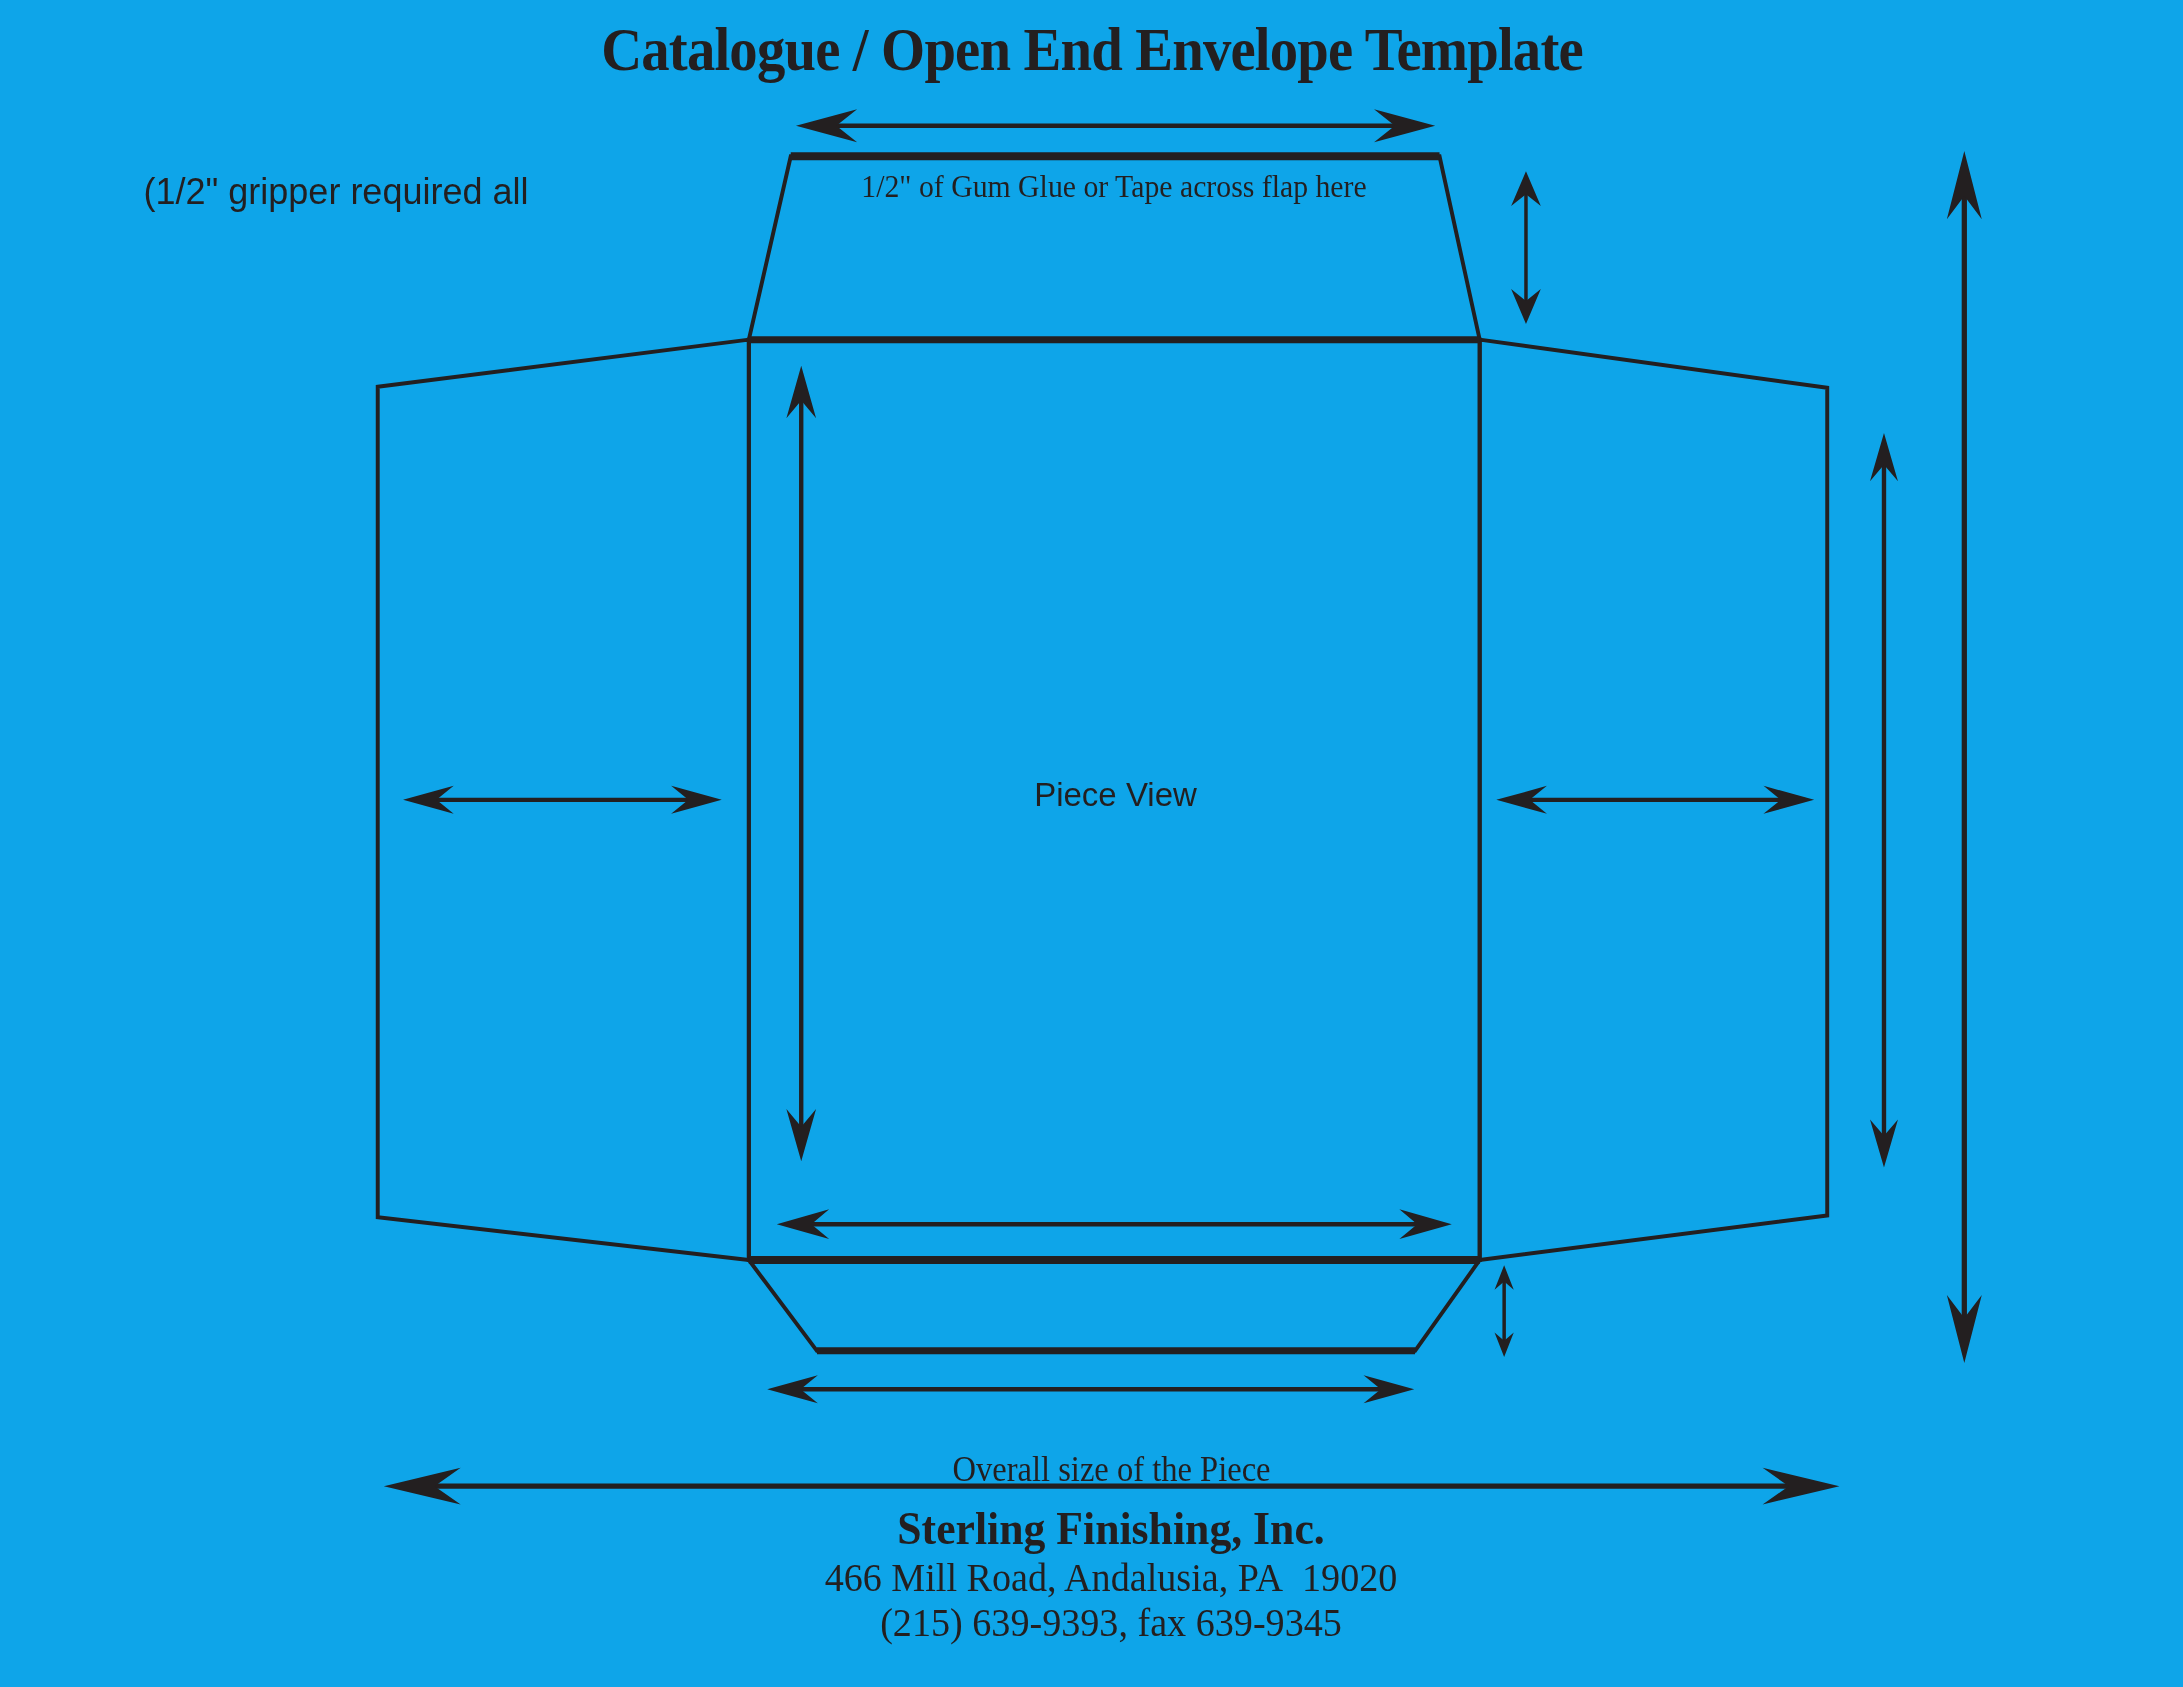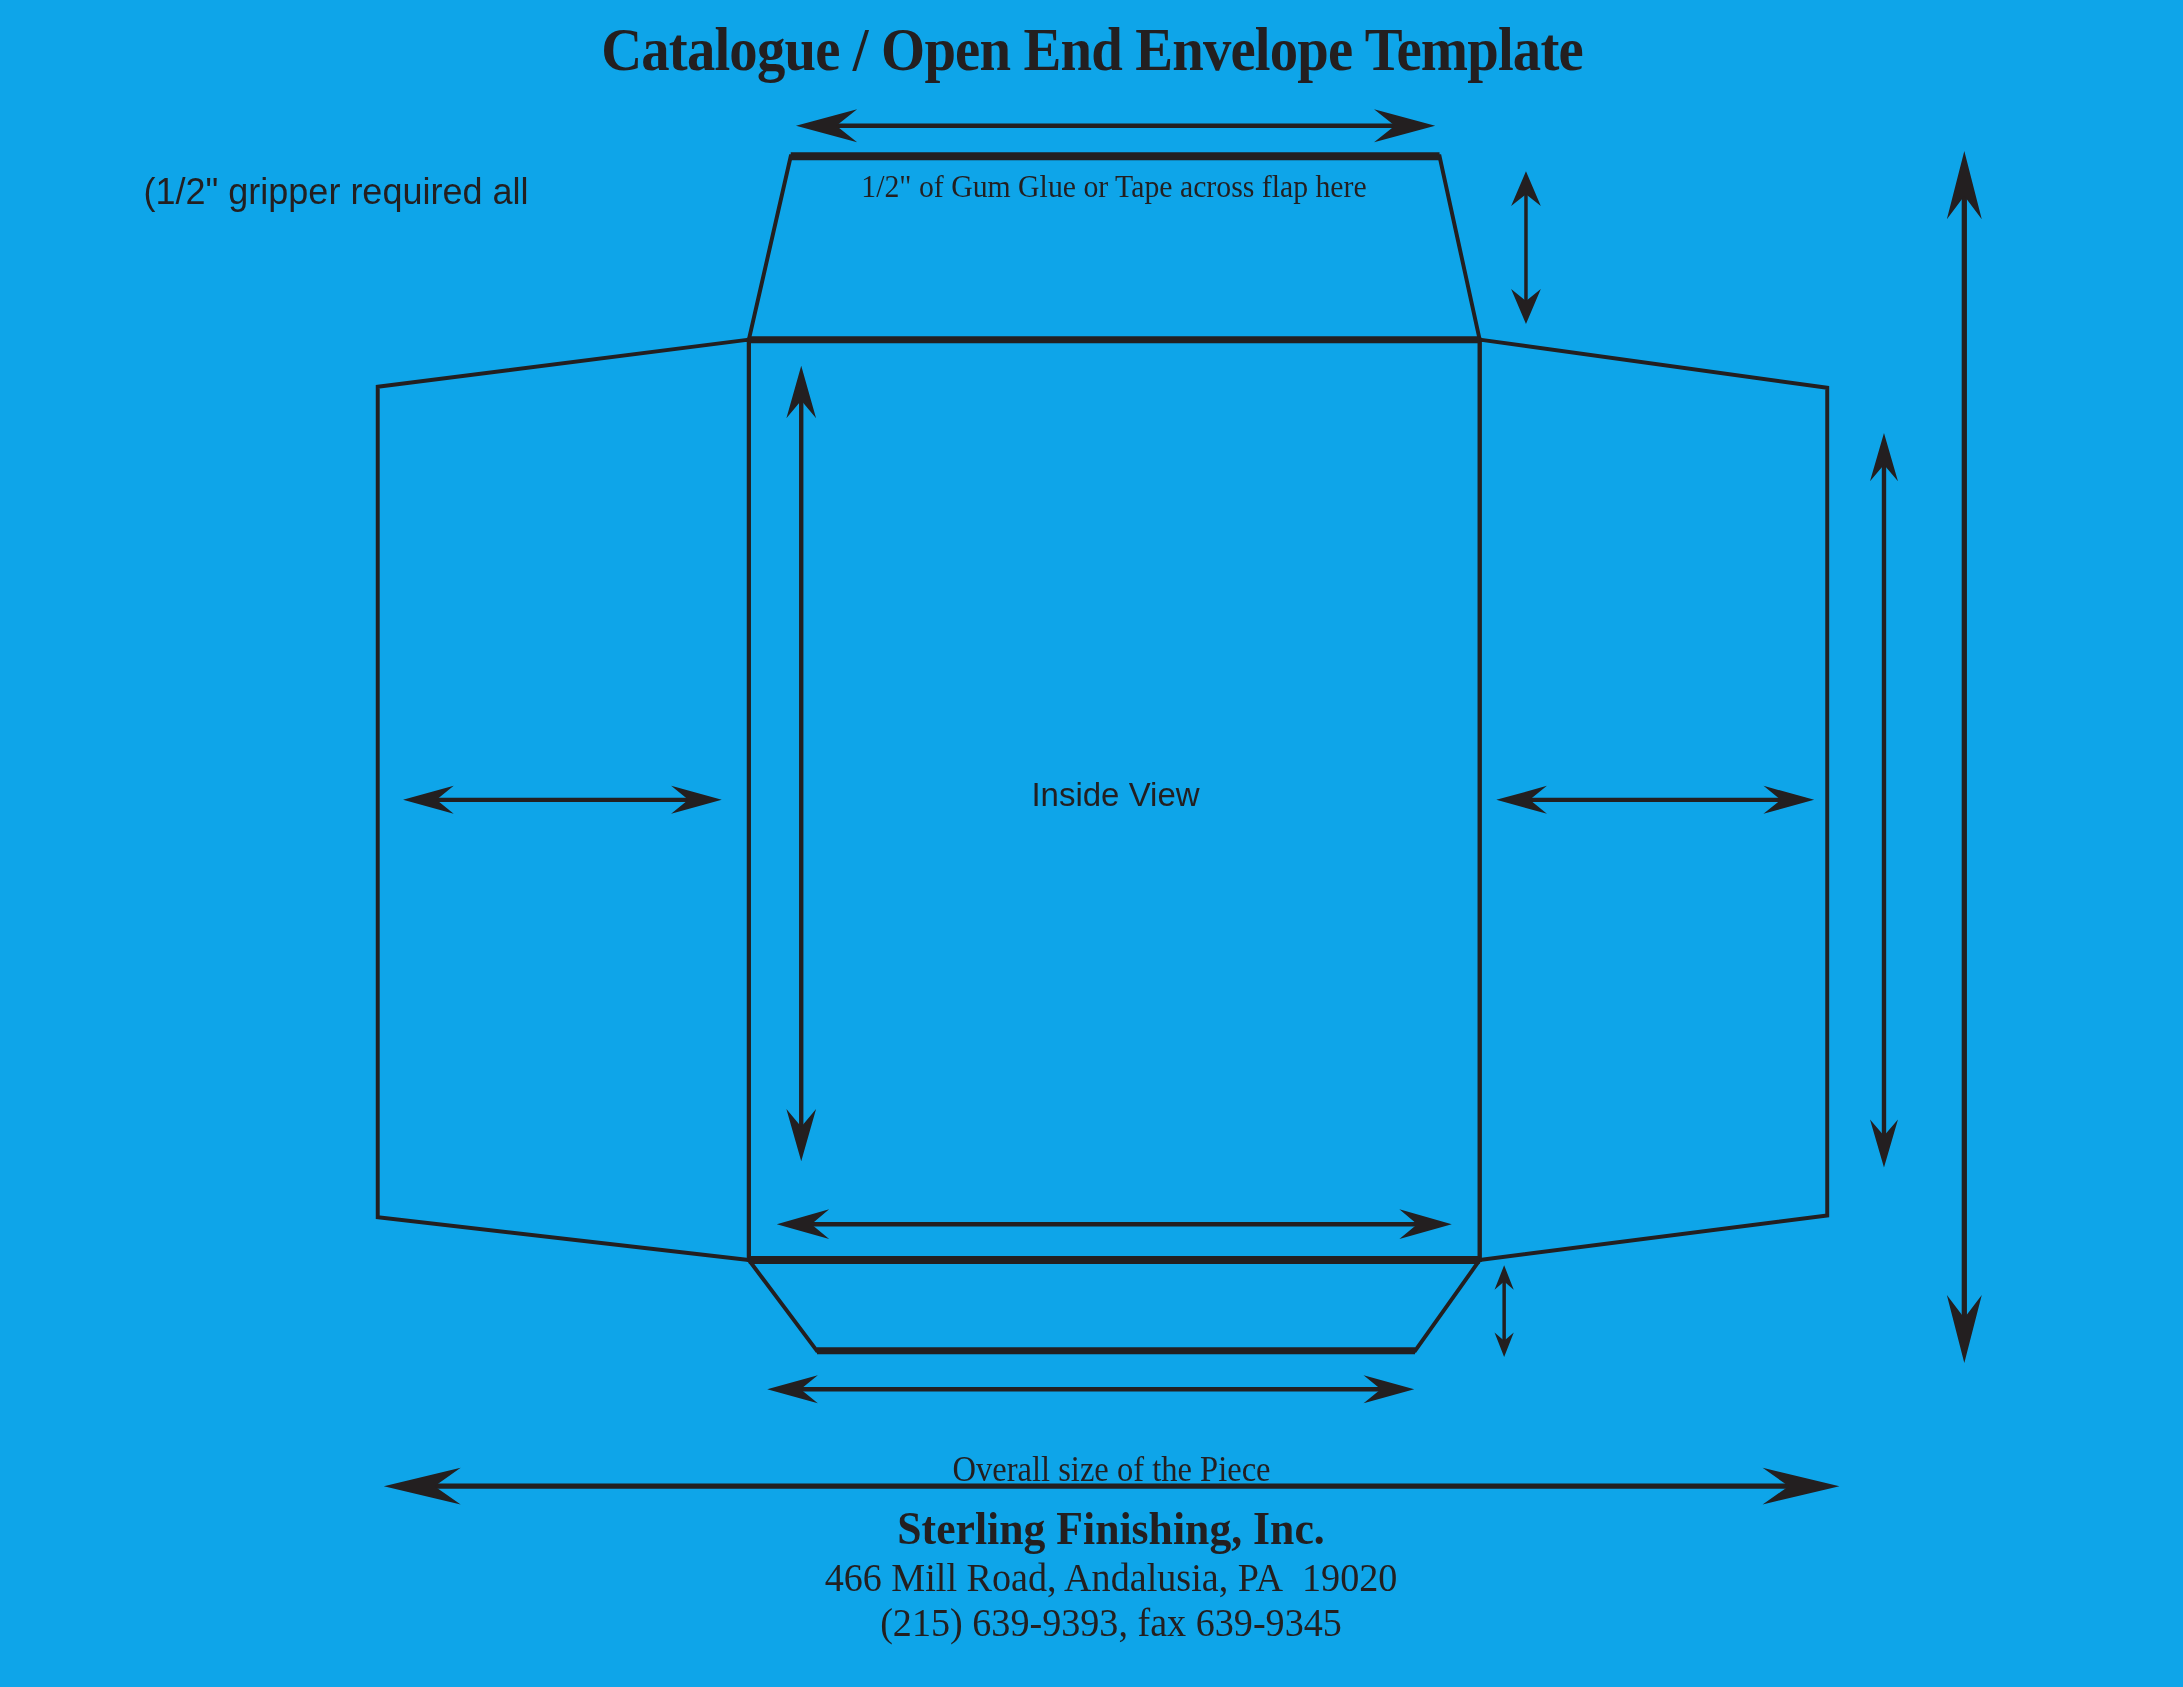--- a/index.html
+++ b/index.html
@@ -93,21 +93,21 @@
     </svg>
 
   <div id="title" class="txt center serif condensed">Catalogue / Open End Envelope Template</div>
 
   <div id="gripper-note" class="txt center sans">
     <div>(1/2" gripper required all</div>
   </div>
 
   <div id="glue-label" class="txt center serif condensed">1/2" of Gum Glue or Tape across flap here</div>
 
-  <div id="inside-view" class="txt center sans">Inside View</div>
+  <div id="inside-view" class="txt center sans">Piece View</div>
 
   <div id="overall-label" class="txt center serif condensed">Overall size of the Piece</div>
 
   <div id="company" class="txt center serif condensed">Sterling Finishing, Inc.</div>
 
   <div id="address" class="txt center serif condensed">466 Mill Road, Andalusia, PA&nbsp; 19020</div>
 
   <div id="phone" class="txt center serif condensed">(215) 639-9393, fax 639-9345</div>
 
 </div>

